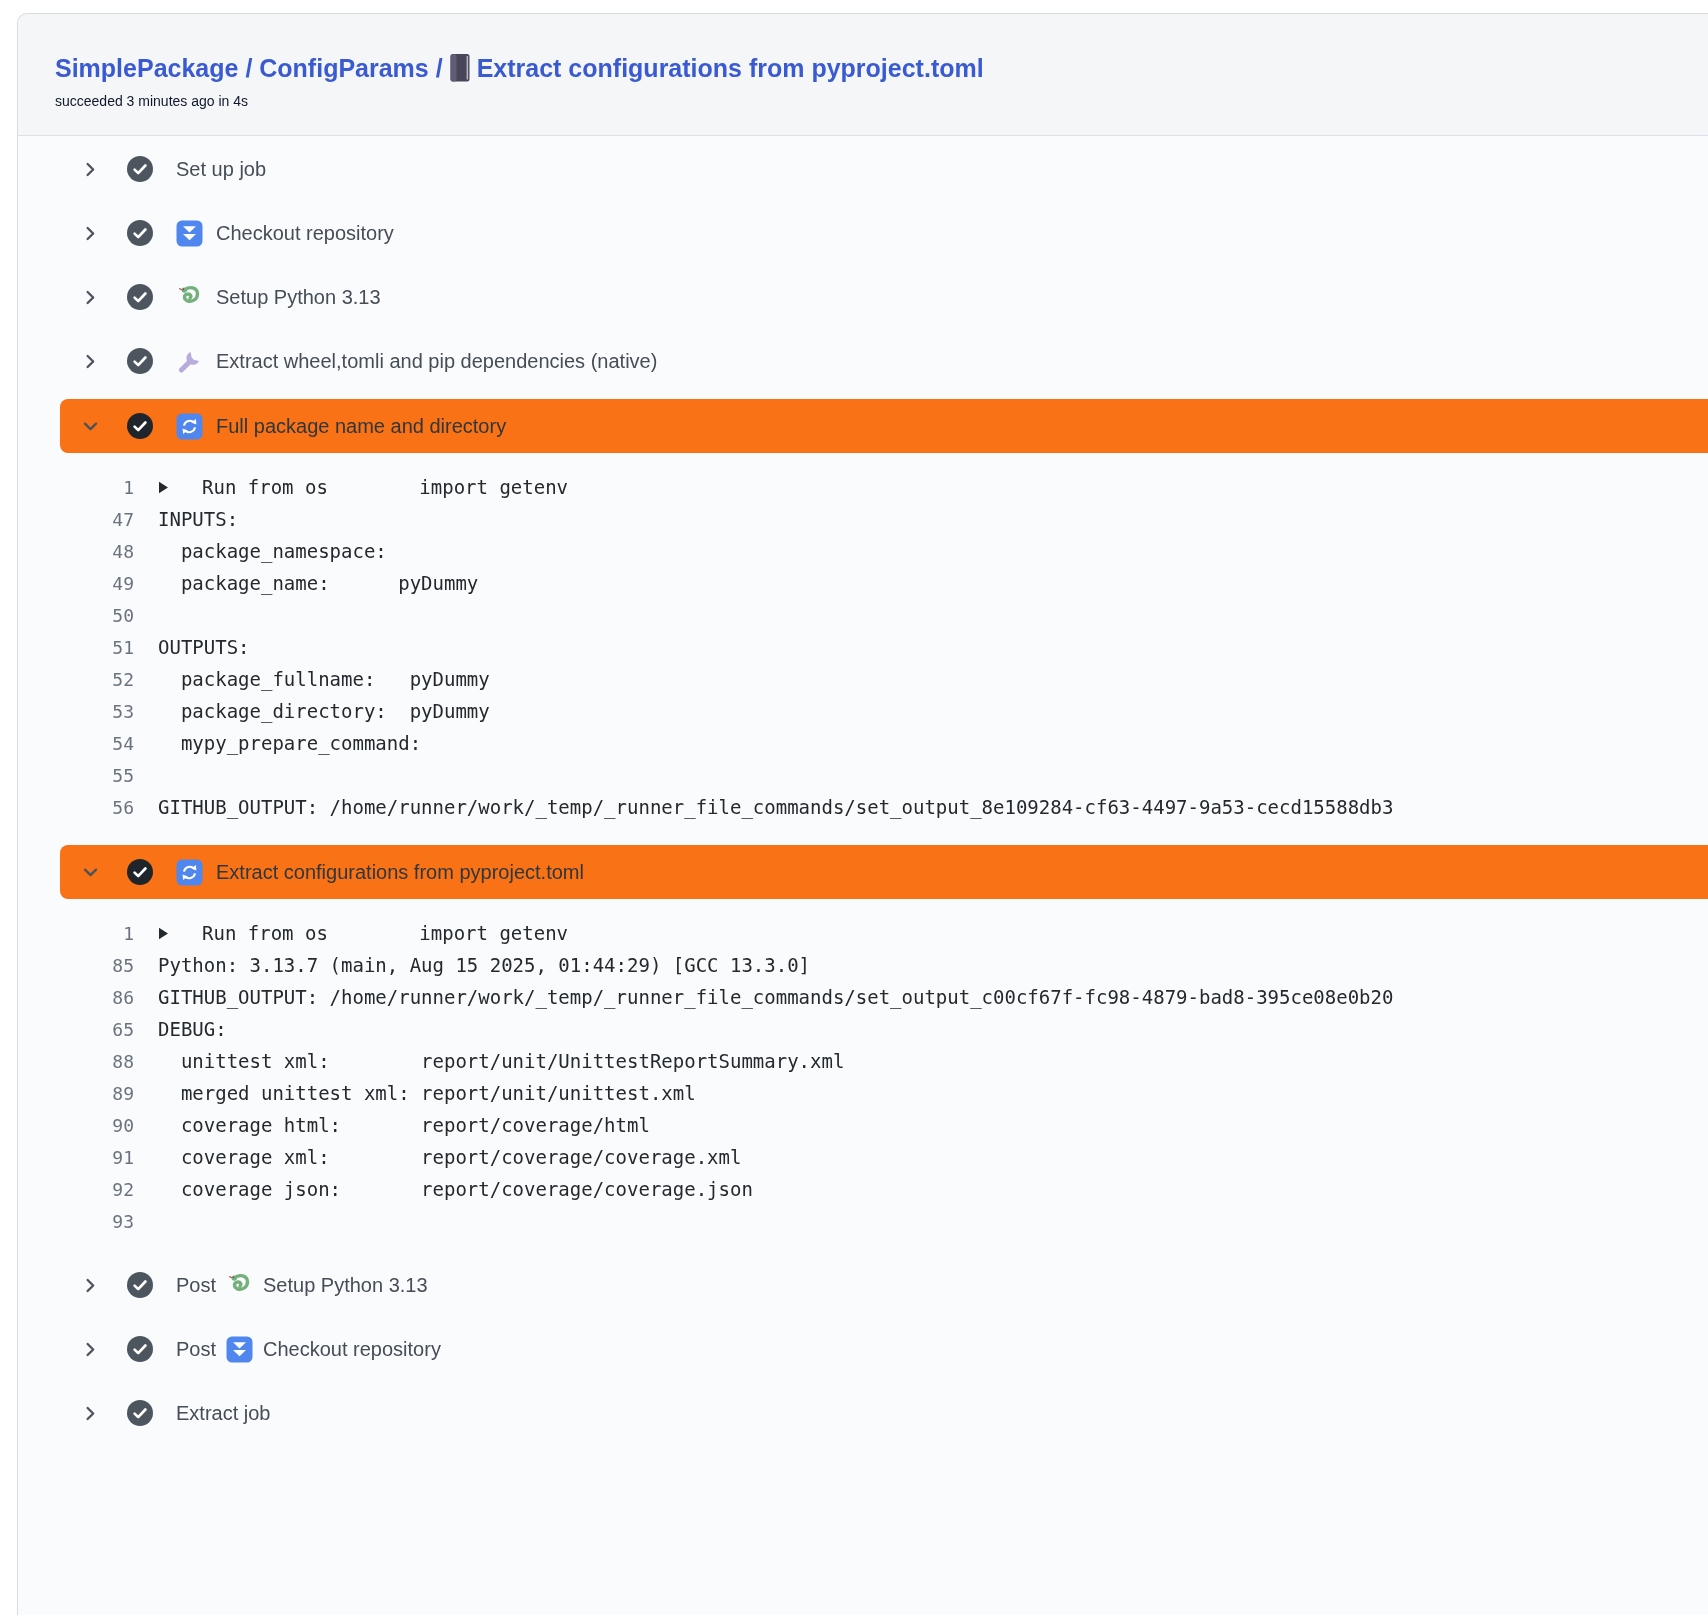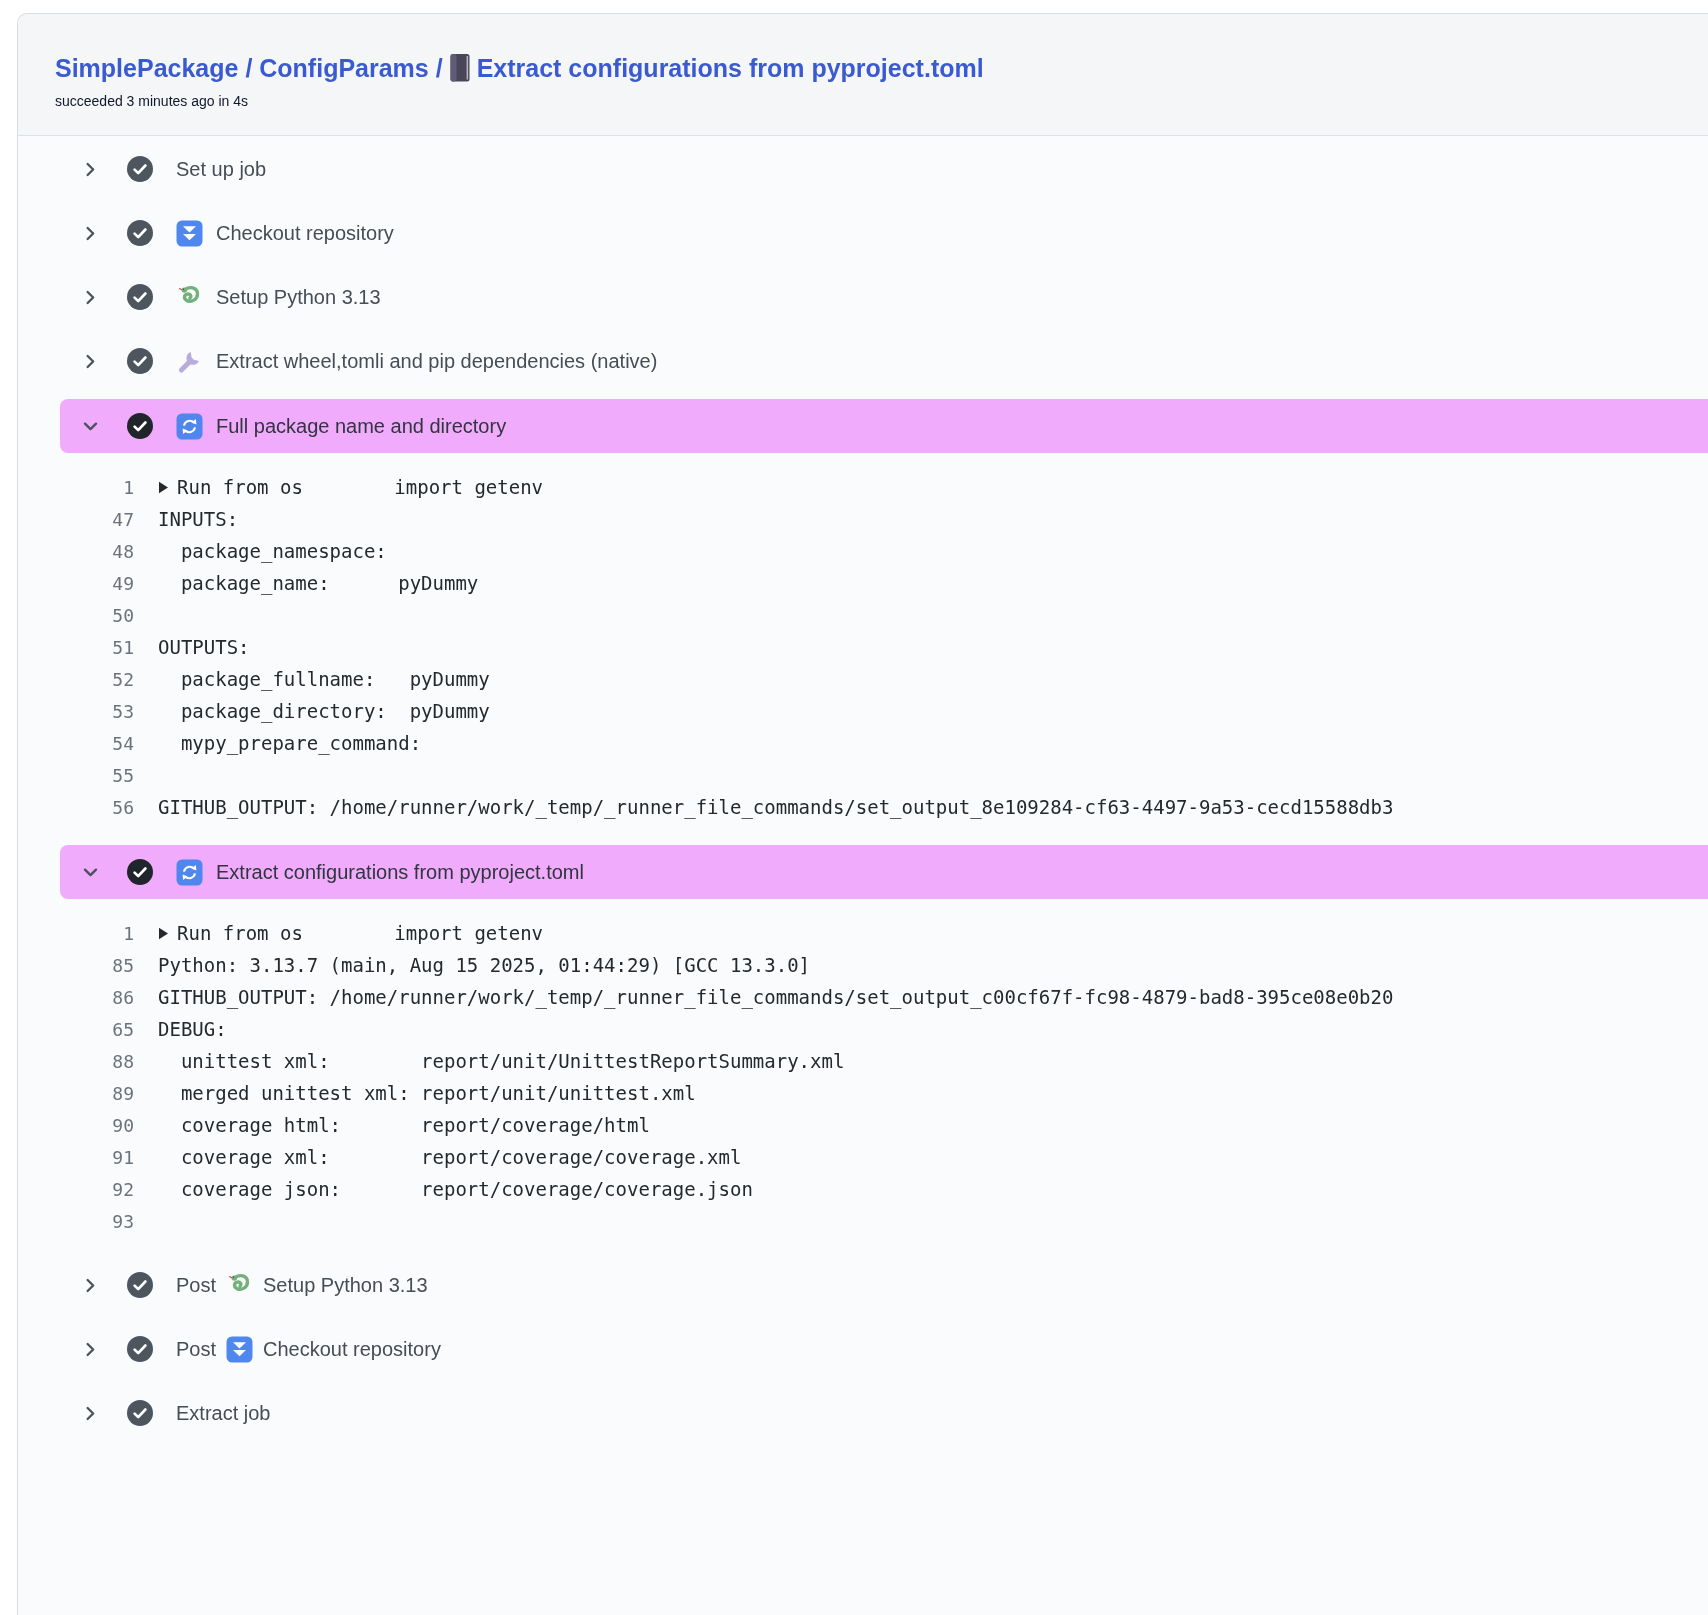--- a/index.html
+++ b/index.html
@@ -24,37 +24,37 @@
     font-size:25px;font-weight:bold;color:#3a5ad1;line-height:32px;
   }
   .title-row .crumb{white-space:pre;}
   .status-line{margin-top:9px;font-size:14px;color:#0f172a;}
   .steps{padding-top:1px;}
   .step-row{
     height:64px;display:flex;align-items:center;padding-left:64px;
   }
   .step-bar{
     height:54px;margin-top:6px;margin-left:42px;
-    background:#f0abfc;border-radius:8px 0 0 8px;
+    background:#f97316;border-radius:8px 0 0 8px;
     display:flex;align-items:center;padding-left:22px;
   }
   .chev{width:17px;height:17px;margin-right:27px;flex:none;display:flex;align-items:center;justify-content:center;}
   .check{width:28px;height:28px;margin-right:22px;flex:none;display:flex;align-items:center;}
   .step-icon{width:27px;height:30px;margin-right:13px;flex:none;display:flex;align-items:center;}
   .step-label{
     font-size:20px;color:#454d56;display:flex;align-items:center;gap:10px;white-space:pre;
   }
   .step-bar .step-label{color:#30363d;}
   .log{padding:18px 0 16px 0;}
   .log-line{
     display:flex;align-items:center;height:32px;
     font-family:"DejaVu Sans Mono",monospace;font-size:19px;
   }
   .ln{width:116px;flex:none;text-align:right;color:#6a737d;font-size:18px;}
-  .code{margin-left:24px;white-space:pre;color:#24292e;display:flex;align-items:center;}
+  .code{margin-left:24px;white-space:pre;color:#24292e;display:flex;align-items:center;gap:25px;}
   .run-tri{display:inline-flex;margin-right:8px;}
   .icon-slot{display:inline-flex;align-items:center;}
 </style>
 </head>
 <body>
 
 <div class="page">
   <div class="card">
 
     <div class="card-header">

